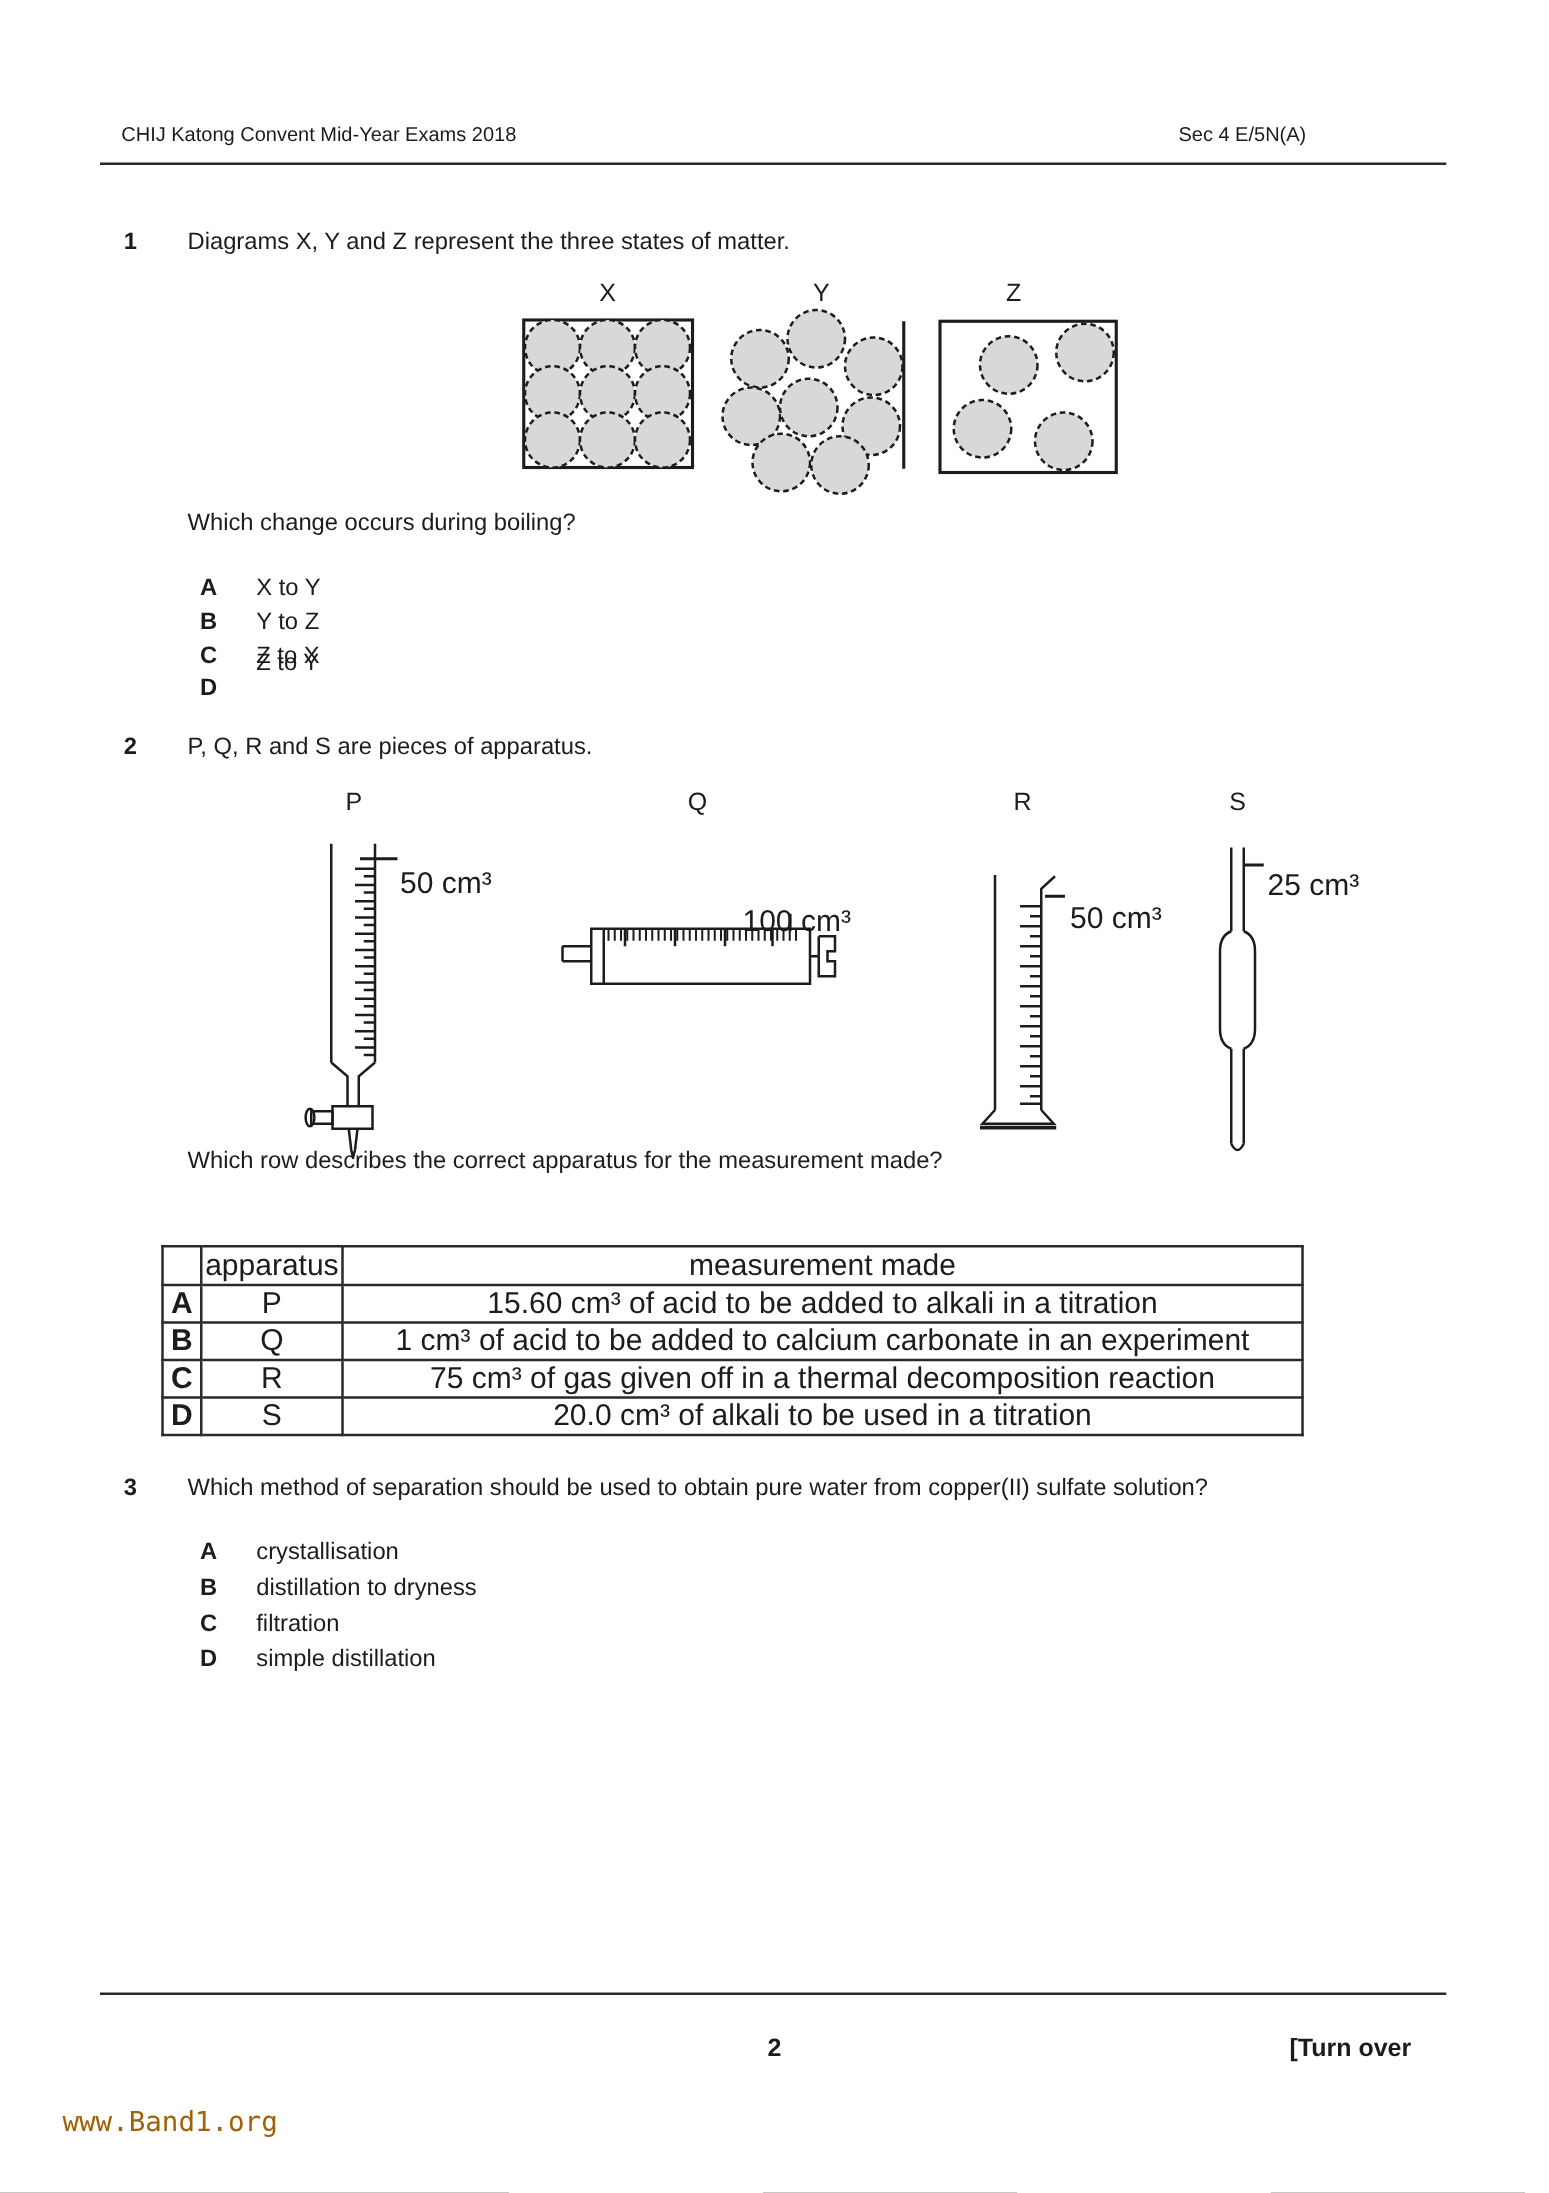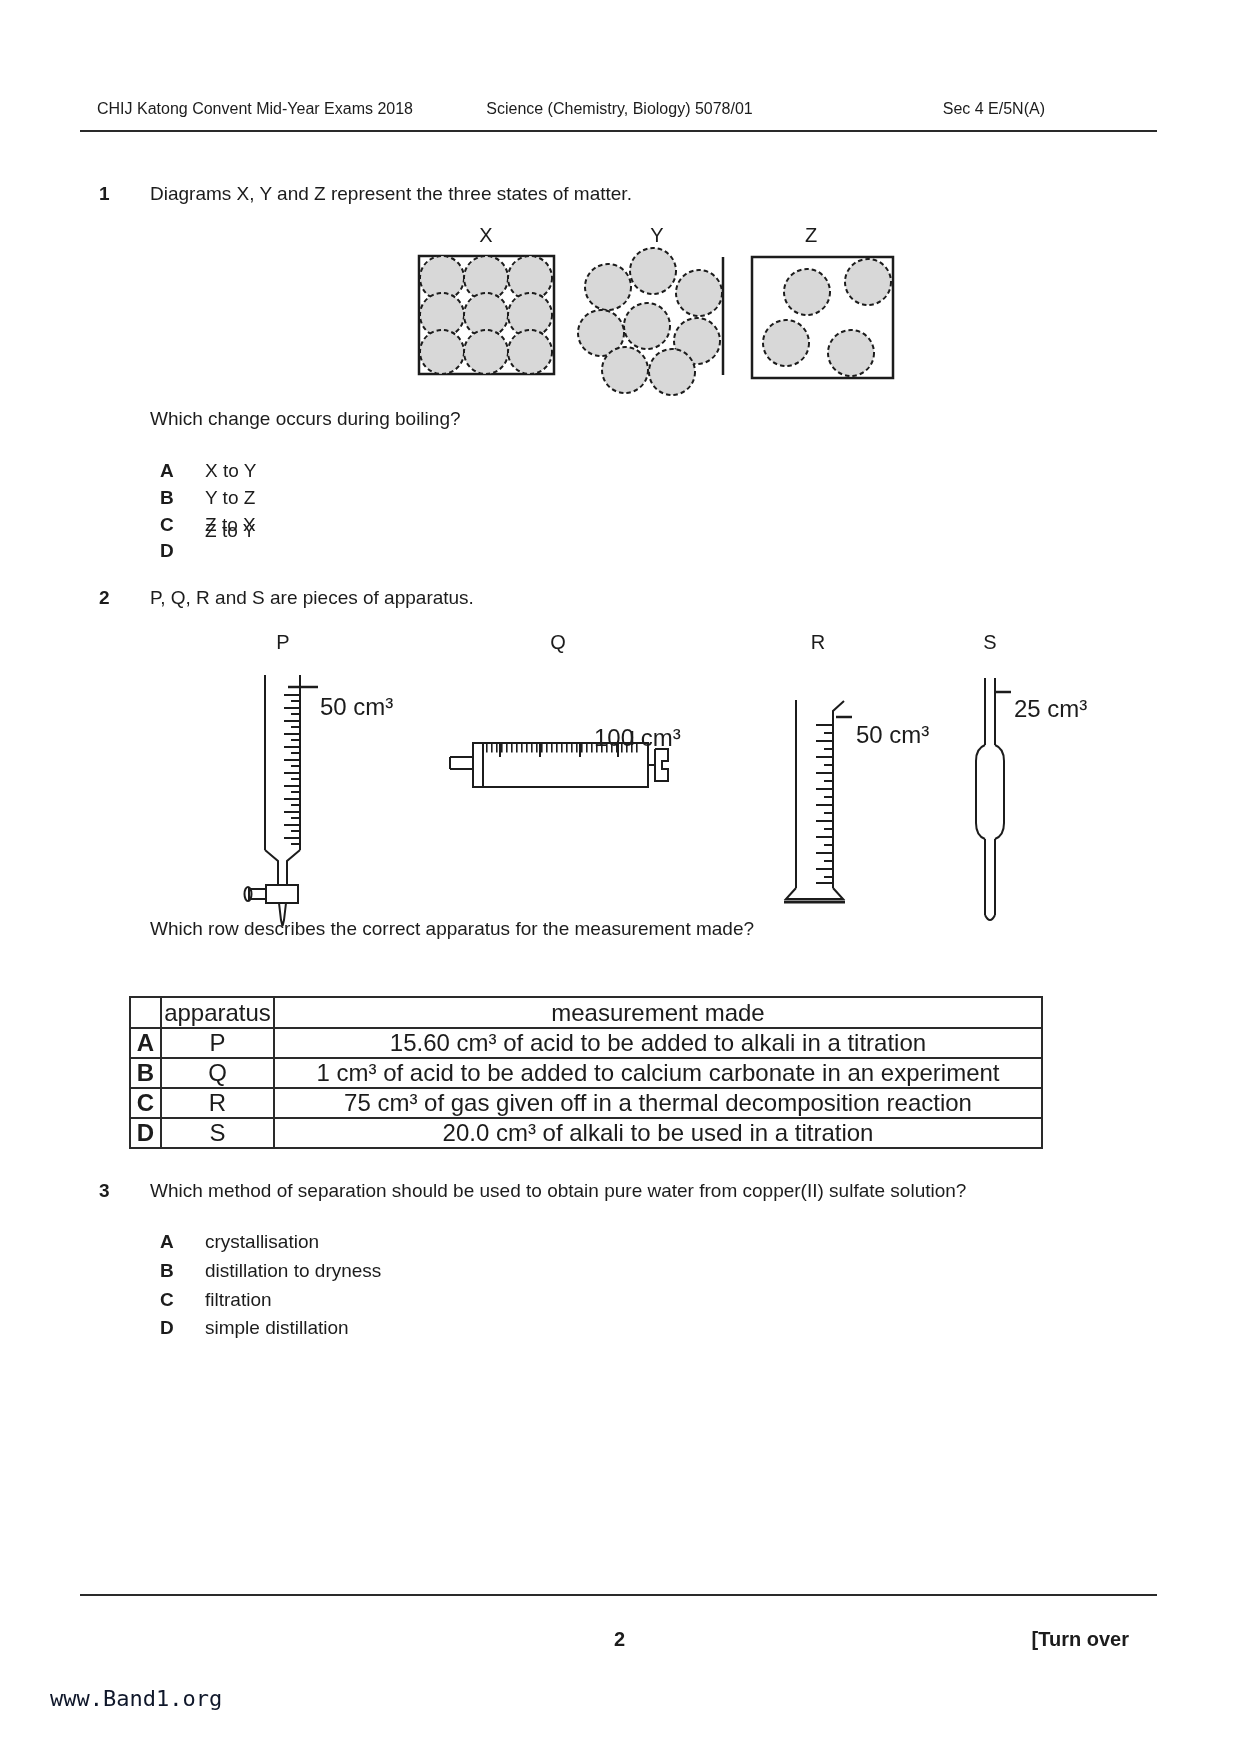--- a/index.html
+++ b/index.html
@@ -19,31 +19,30 @@
   .app-label{font-size:20px;width:34px;text-align:center;}
   .vol-label{font-size:24px;white-space:nowrap;margin-top:16px;}
   .tbl-wrap{position:absolute;left:129px;top:996px;}
   table.qtable{border-collapse:collapse;table-layout:fixed;width:912px;font-size:24px;}
   table.qtable td,table.qtable th{border:2px solid #2a2a2a;padding:0;text-align:center;vertical-align:middle;font-weight:normal;overflow:hidden;white-space:nowrap;}
   table.qtable .hrow td{height:29px;}
   table.qtable .drow td{height:27px;}
   table.qtable td.cell-letter{font-weight:bold;}
   .page-num{font-weight:bold;font-size:20px;}
   .turnover{font-weight:bold;font-size:20px;text-align:right;}
-  .watermark{font-family:"DejaVu Sans Mono",monospace;font-size:22px;color:#0f172a;}
+  .watermark{font-family:"DejaVu Sans Mono",monospace;font-size:22px;color:#a16207;}
   svg .ink{stroke:#1c1c1c;fill:none;}
   svg .particle{fill:#d8d8d8;stroke:#1c1c1c;stroke-width:2;stroke-dasharray:4.5 3;}
 </style>
 </head>
 <body>
 
 <div class="page">
 
   <div class="abs hdr" style="left:97px;top:100px;">CHIJ Katong Convent Mid-Year Exams 2018</div>
-  <div class="abs hdr" style="left:0;top:100px;width:1239px;text-align:center;">Science (Chemistry, Biology) 5078/01</div>
   <div class="abs hdr" style="left:845px;top:100px;width:200px;text-align:right;">Sec 4 E/5N(A)</div>
   <div class="hline" style="left:80px;top:130px;width:1077px;"></div>
 
   <div class="abs qnum" style="left:99px;top:183px;">1</div>
   <div class="abs qtext" style="left:150px;top:183px;">Diagrams X, Y and Z represent the three states of matter.</div>
 
   <div class="abs diag-label" style="left:469px;top:224px;">X</div>
   <div class="abs diag-label" style="left:640px;top:224px;">Y</div>
   <div class="abs diag-label" style="left:794px;top:224px;">Z</div>
 

